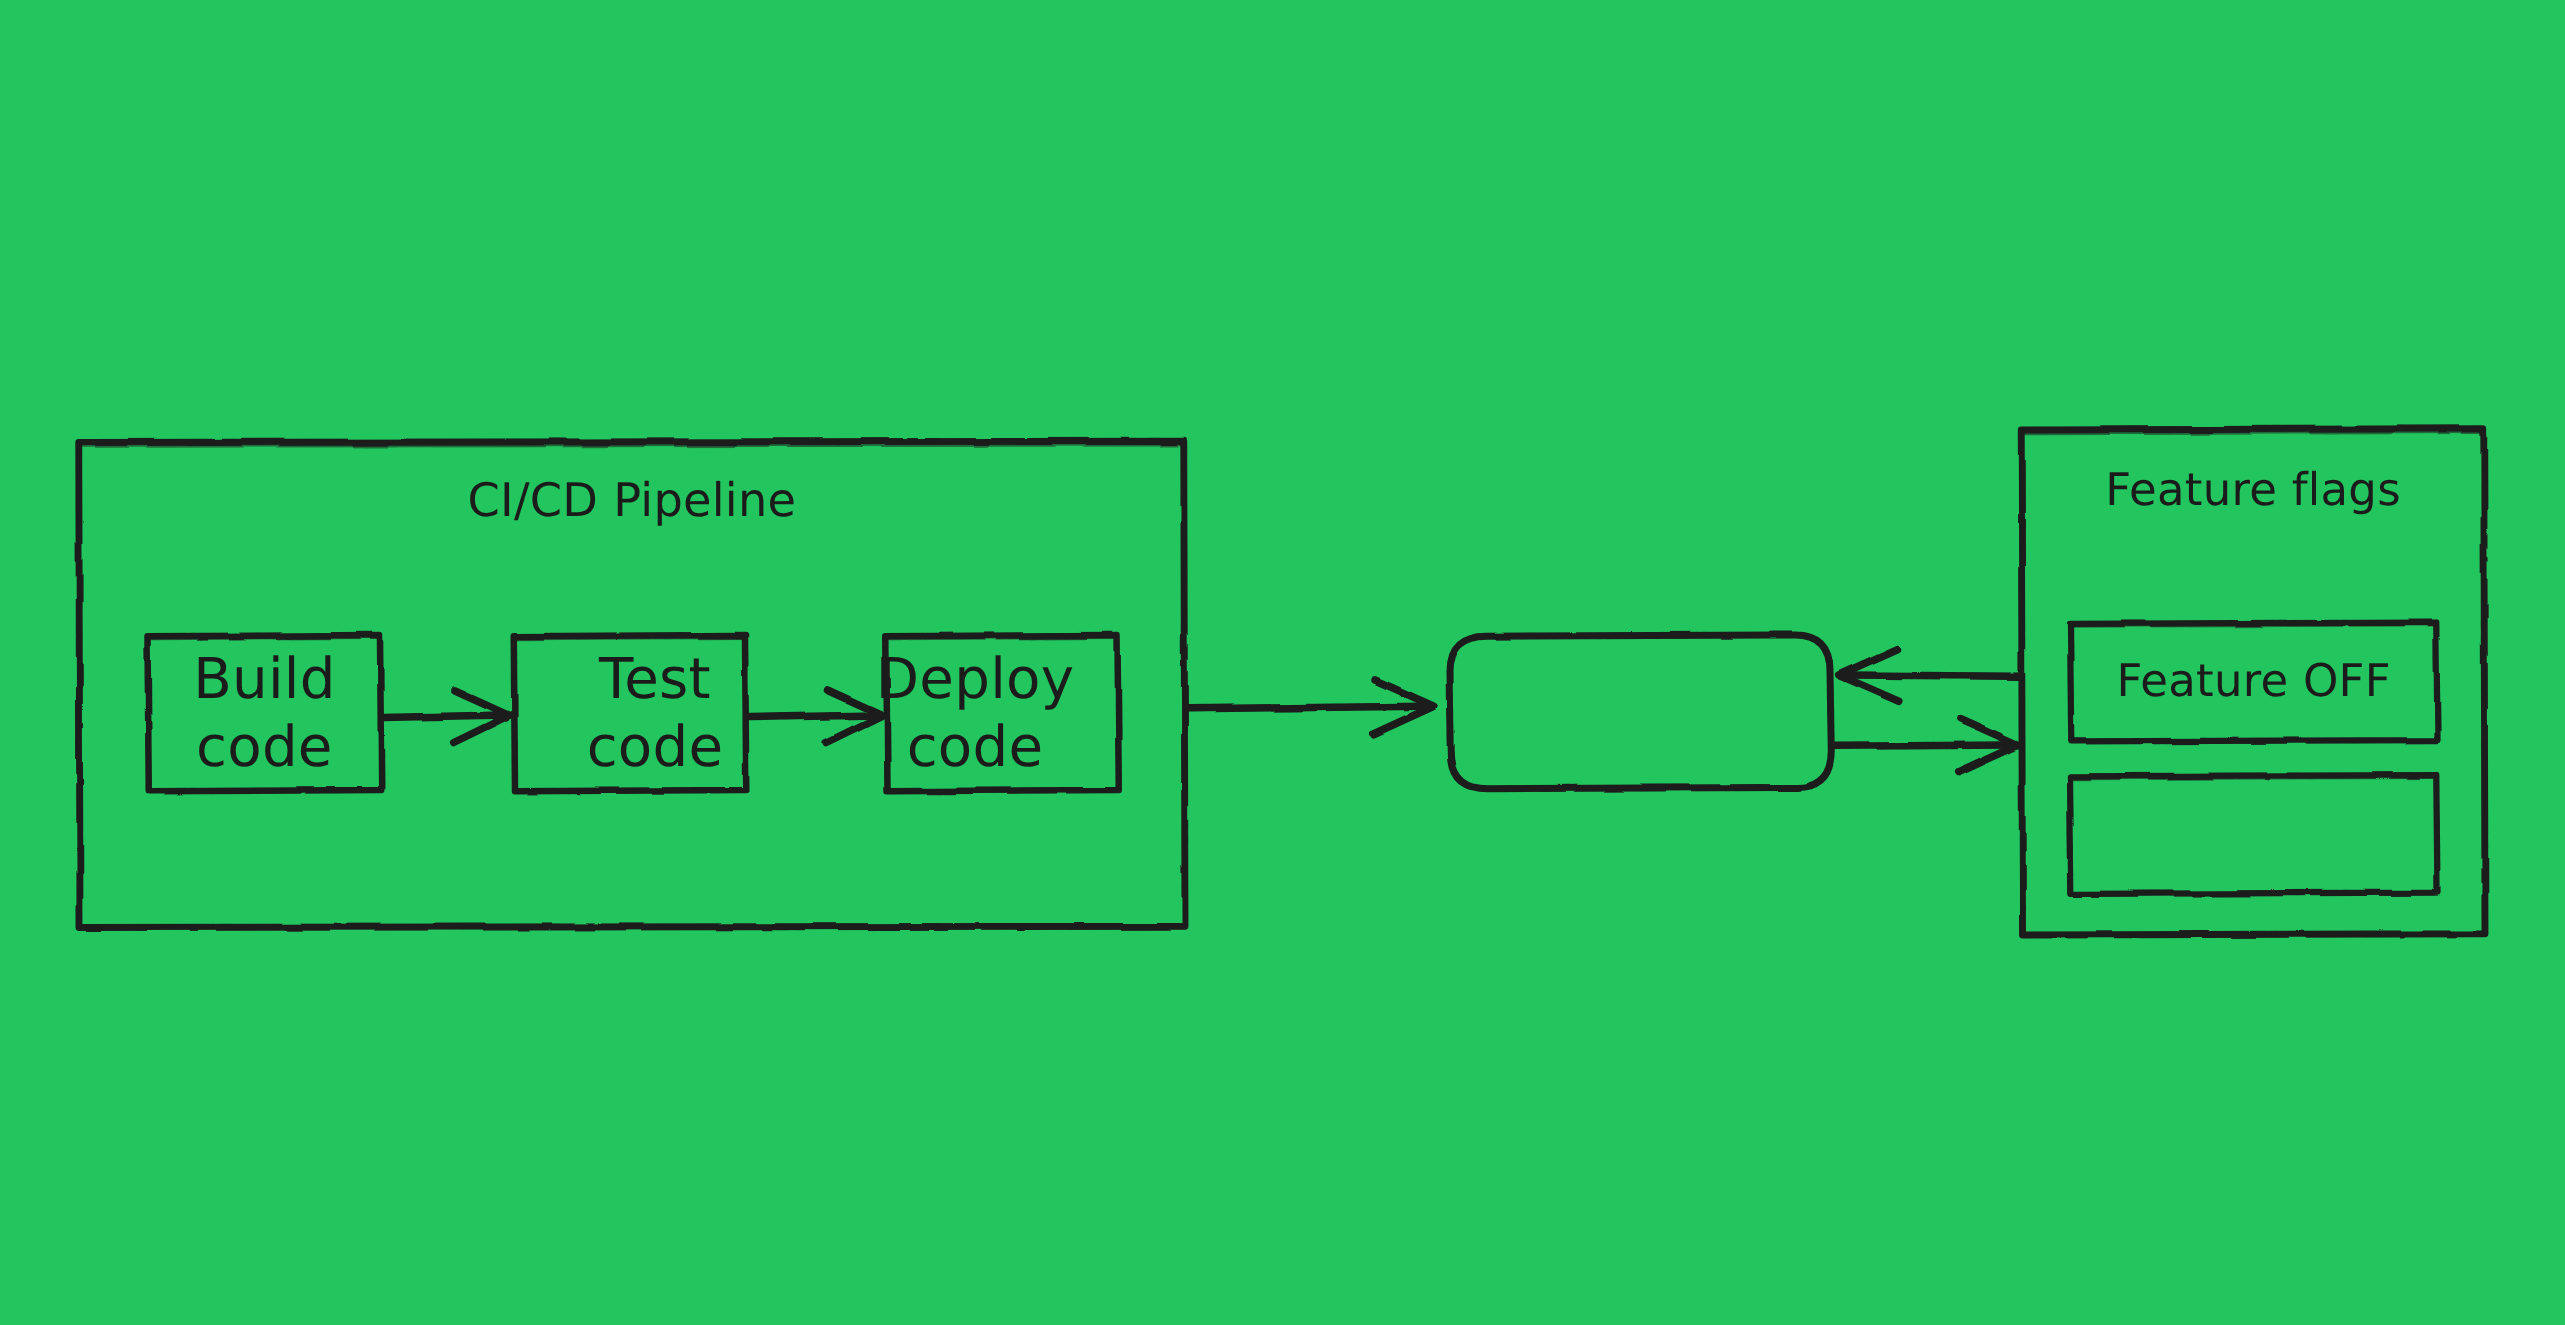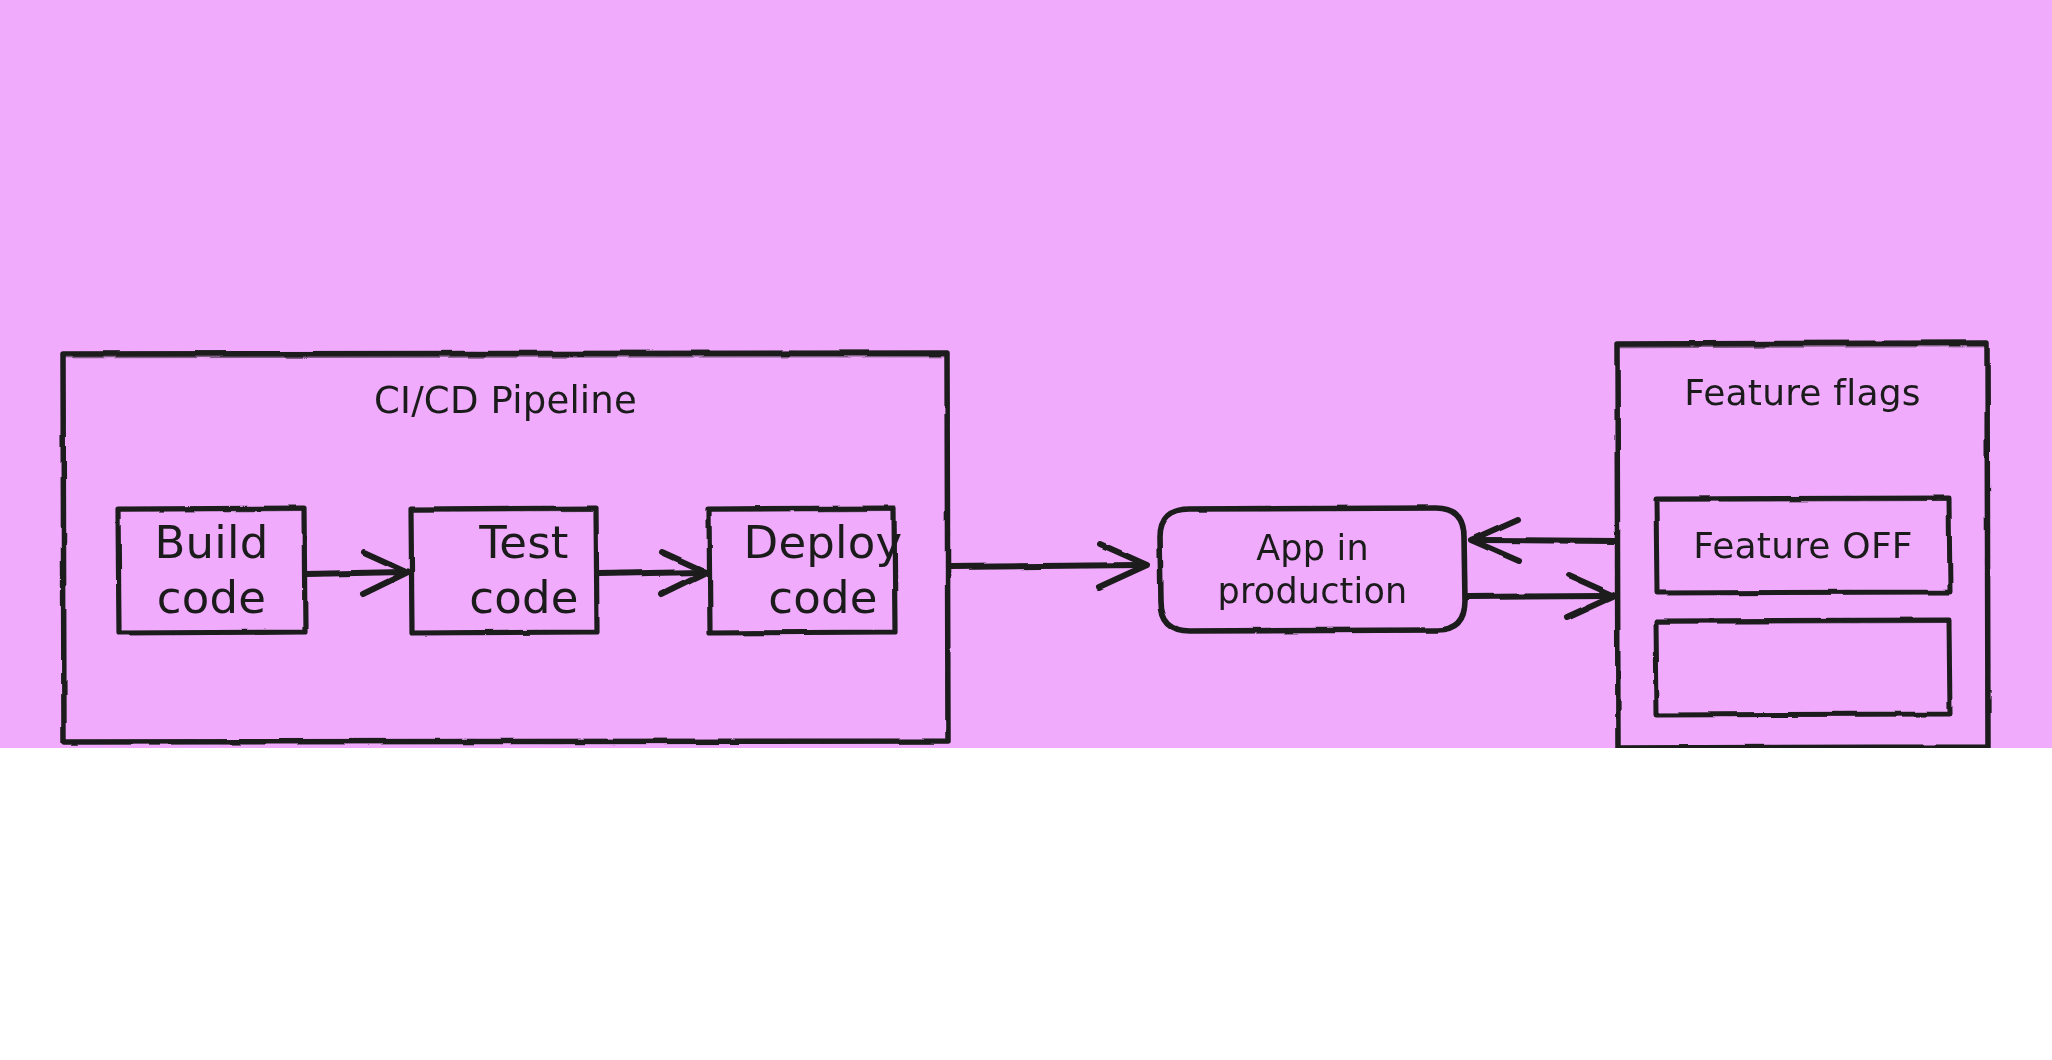--- a/index.html
+++ b/index.html
@@ -3,22 +3,22 @@
 <meta charset="utf-8">
 <style>
   html, body {
     margin: 0;
     padding: 0;
     background: #ffffff;
   }
   #canvas {
     position: relative;
     width: 2052px;
-    height: 748px;
-    background: #f0abfc;
+    height: 1060px;
+    background: #22c55e;
     overflow: hidden;
     font-family: "DejaVu Sans", sans-serif;
   }
   svg.diagram {
     position: absolute;
     top: 0;
     left: 0;
     width: 2052px;
     height: 1060px;
   }
@@ -132,24 +132,22 @@
   </svg>
 
   <div class="node-label group-title" style="left:63px; top:378px; width:885px; height:46px;">CI/CD Pipeline</div>
 
   <div class="node-label step-title" style="left:118px; top:509px; width:187px; height:124px;">Build
 code</div>
 
   <div class="node-label step-title" style="left:431px; top:509px; width:186px; height:124px;">Test
 code</div>
 
-  <div class="node-label step-title" style="left:730px; top:509px; width:186px; height:124px;">Deploy
+  <div class="node-label step-title" style="left:687px; top:509px; width:186px; height:124px;">Deploy
 code</div>
 
-  <div class="node-label app-title" style="left:1160px; top:509px; width:305px; height:122px;">App in
-production</div>
 
   <div class="node-label flag-title" style="left:1656px; top:499px; width:294px; height:94px;">Feature OFF</div>
 
   <div class="node-label flag-title" style="left:1617px; top:370px; width:371px; height:46px;">Feature flags</div>
 
 
 </div>
 
 </body></html>

